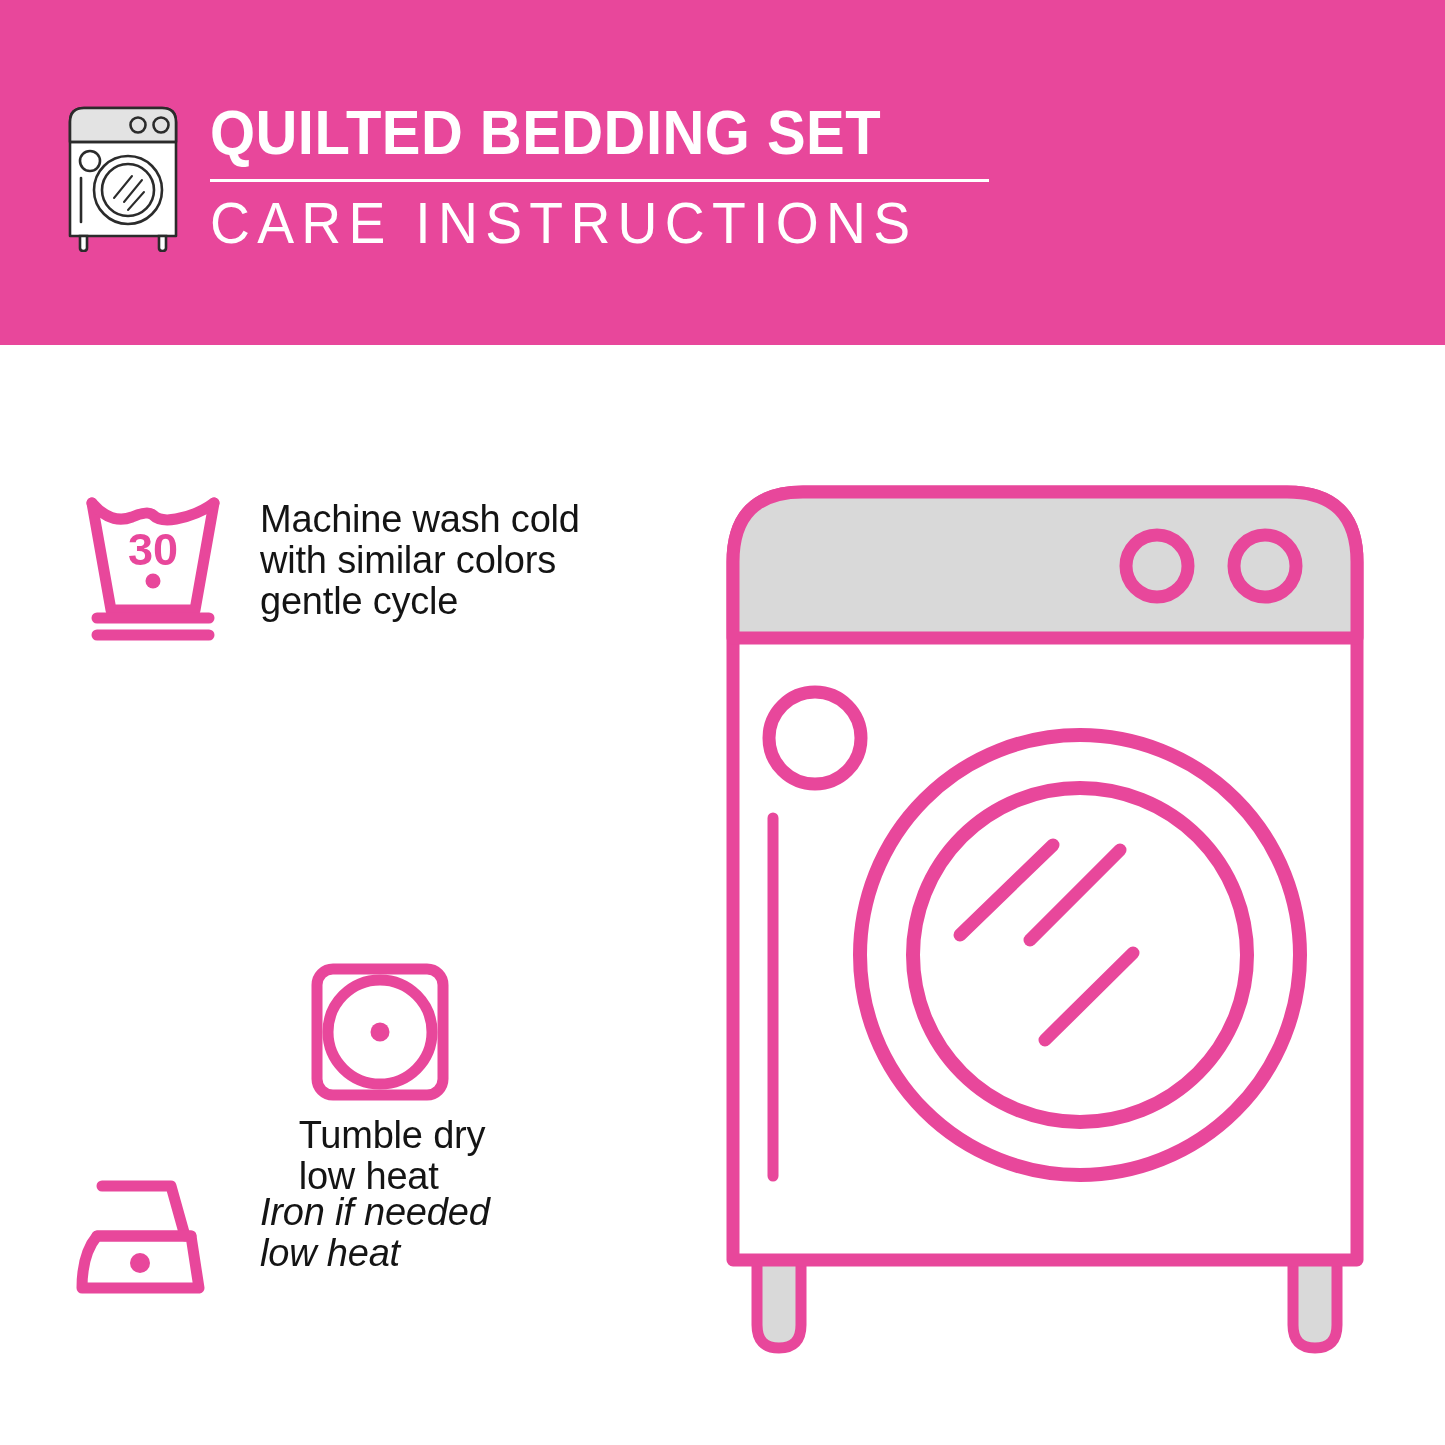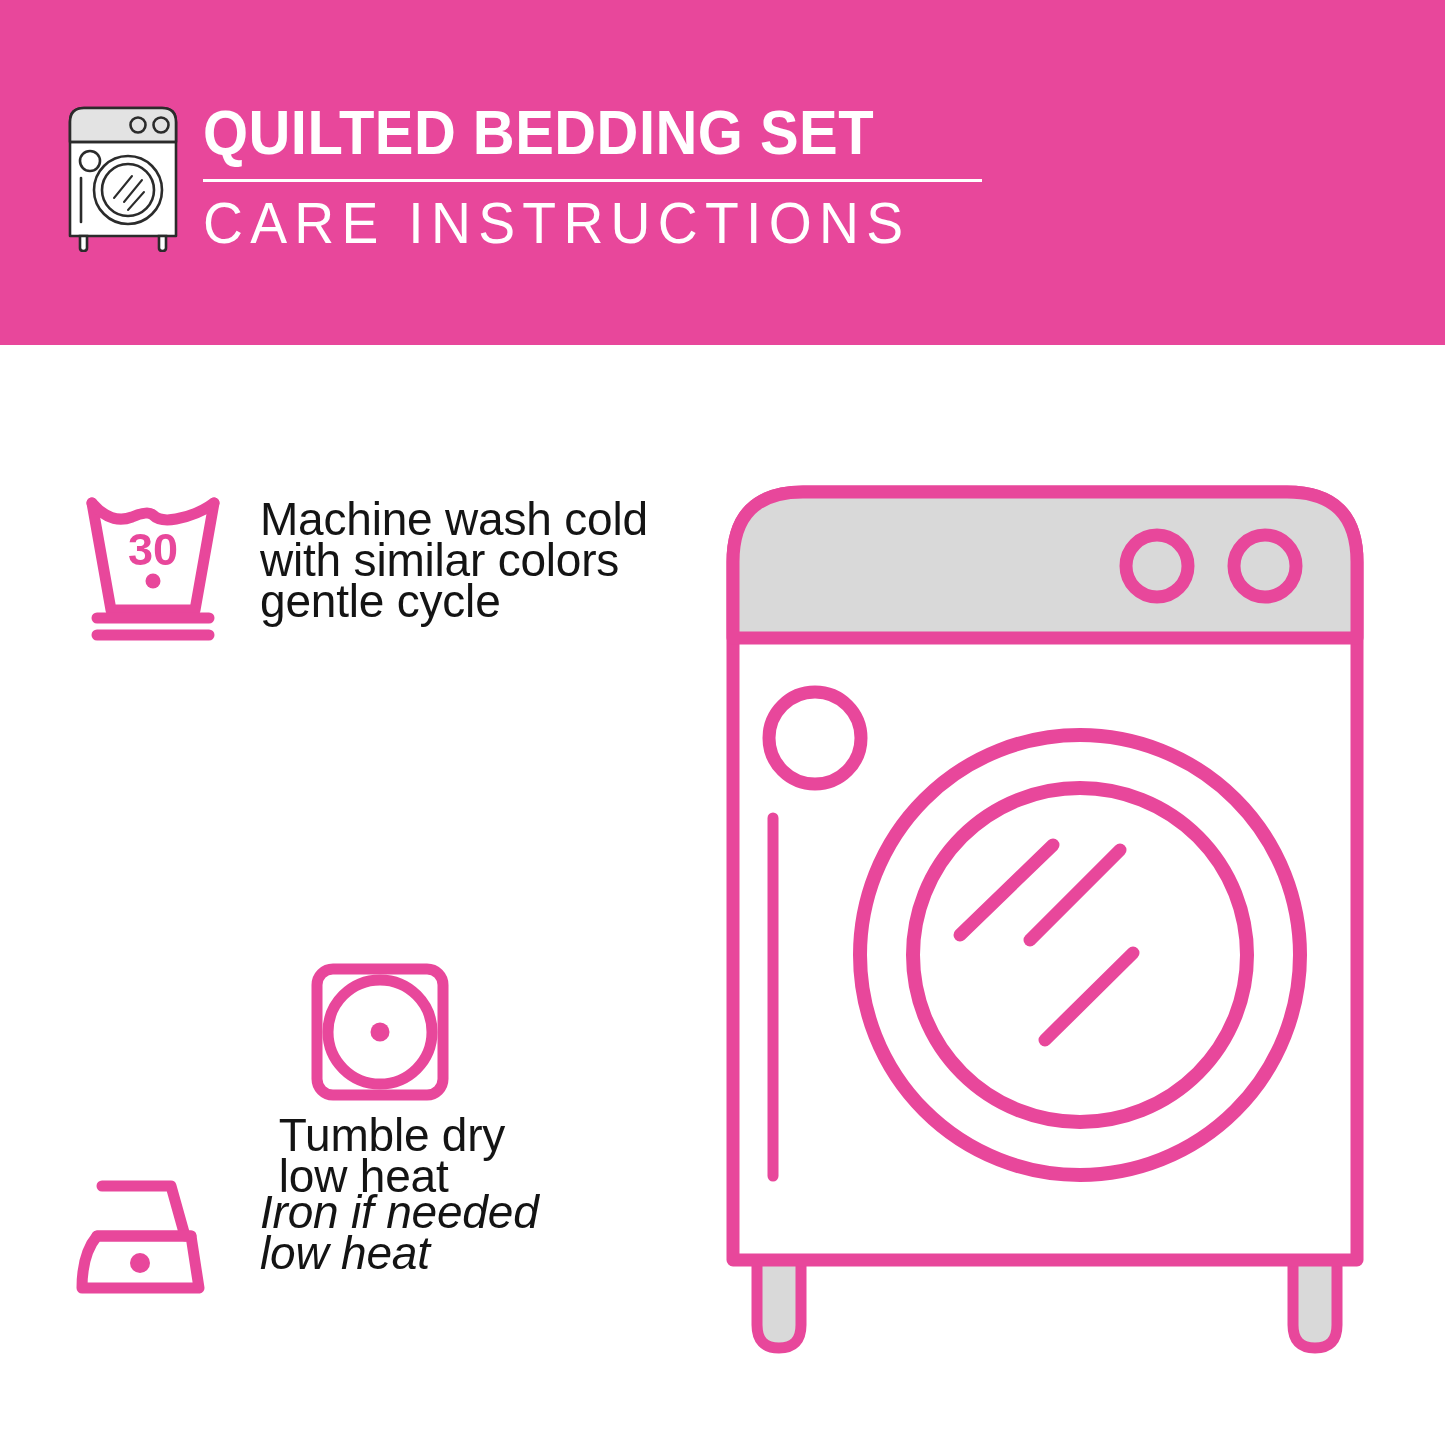--- a/index.html
+++ b/index.html
@@ -33,21 +33,21 @@
     display: flex;
     align-items: flex-start;
   }
   #header-machine-icon {
     width: 122px;
     height: 150px;
     flex: none;
     margin-top: 6px;
   }
   #header-text-block {
-    margin-left: 19px;
+    margin-left: 26px;
     flex: 1 1 auto;
     padding-top: 2px;
   }
   #header-title {
     color: #ffffff;
     font-size: 63px;
     line-height: 68px;
     font-weight: 700;
     letter-spacing: 0.5px;
     transform: scaleX(0.92);
@@ -87,21 +87,21 @@
     width: 620px;
   }
   .care-symbol {
     width: 166px;
     height: 166px;
     flex: none;
   }
   .care-text {
     margin-left: 24px;
     color: #141414;
-    font-size: 46px;
+    font-size: 38px;
     line-height: 41px;
     font-weight: 400;
     letter-spacing: -0.2px;
     white-space: pre-line;
   }
   #care-row-0 { top: 132px; }
   #care-row-1 { top: 365px; }
   #care-row-2 { top: 604px; flex-direction: column; }
   #care-row-3 { top: 805px; font-style: italic; }
 

